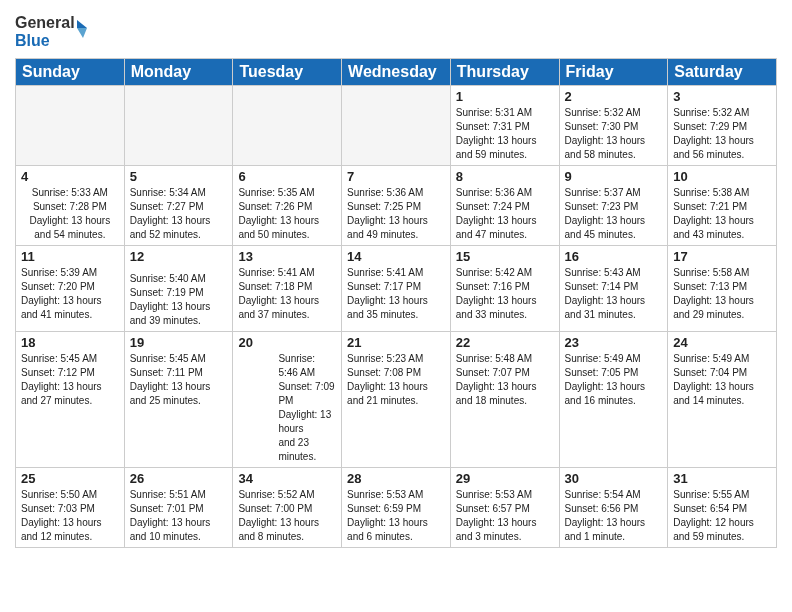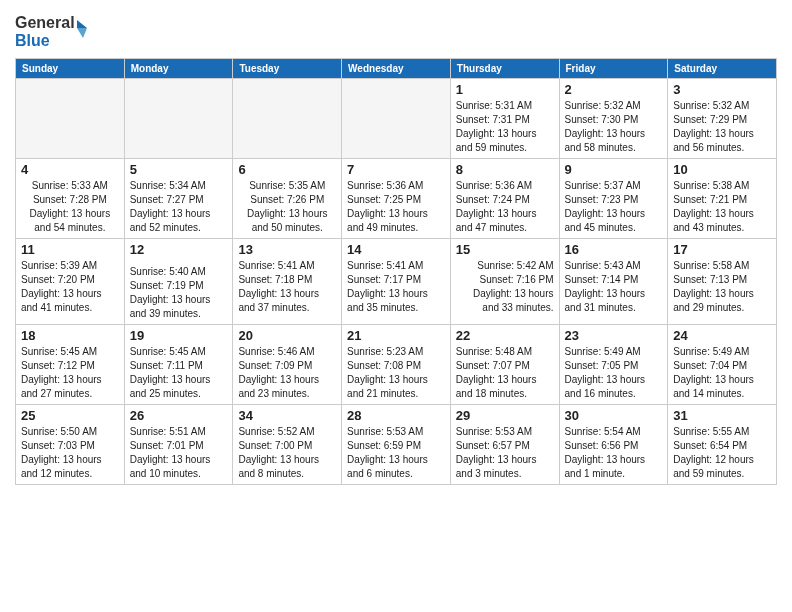--- a/index.html
+++ b/index.html
@@ -39,21 +39,21 @@
       font-size: 15px;
       color: #333;
     }
     .calendar {
       width: 100%;
       border-collapse: collapse;
     }
     .calendar th {
       background-color: #1a6bb5;
       color: #fff;
-      font-size: 10px;
+      font-size: 16px;
       font-weight: bold;
       padding: 4px 6px;
       text-align: left;
       border: 1px solid #ccc;
     }
     .calendar td {
       border: 1px solid #ccc;
       vertical-align: top;
       padding: 3px 5px;
       width: calc(100% / 7);
@@ -147,21 +147,21 @@
           </td>
           <td>
             <span class="day-num">5</span>
             <div class="day-info" style="white-space: pre-line;">Sunrise: 5:34 AM
 Sunset: 7:27 PM
 Daylight: 13 hours
 and 52 minutes.</div>
           </td>
           <td>
             <span class="day-num">6</span>
-            <div class="day-info" style="white-space: pre-line; text-align: center;">Sunrise: 5:35 AM
+            <div class="day-info" style="white-space: pre-line;">Sunrise: 5:35 AM
 Sunset: 7:26 PM
 Daylight: 13 hours
 and 50 minutes.</div>
           </td>
           <td>
             <span class="day-num">7</span>
             <div class="day-info" style="white-space: pre-line;">Sunrise: 5:36 AM
 Sunset: 7:25 PM
 Daylight: 13 hours
 and 49 minutes.</div>
@@ -212,21 +212,21 @@
           </td>
           <td>
             <span class="day-num">14</span>
             <div class="day-info" style="white-space: pre-line;">Sunrise: 5:41 AM
 Sunset: 7:17 PM
 Daylight: 13 hours
 and 35 minutes.</div>
           </td>
           <td>
             <span class="day-num">15</span>
-            <div class="day-info" style="white-space: pre-line; text-align: right;">Sunrise: 5:42 AM
+            <div class="day-info" style="white-space: pre-line;">Sunrise: 5:42 AM
 Sunset: 7:16 PM
 Daylight: 13 hours
 and 33 minutes.</div>
           </td>
           <td>
             <span class="day-num">16</span>
             <div class="day-info" style="white-space: pre-line;">Sunrise: 5:43 AM
 Sunset: 7:14 PM
 Daylight: 13 hours
 and 31 minutes.</div>
@@ -249,21 +249,21 @@
           </td>
           <td>
             <span class="day-num">19</span>
             <div class="day-info" style="white-space: pre-line;">Sunrise: 5:45 AM
 Sunset: 7:11 PM
 Daylight: 13 hours
 and 25 minutes.</div>
           </td>
           <td>
             <span class="day-num">20</span>
-            <div class="day-info" style="white-space: pre-line;">Sunrise: 5:46 AM
+            <div class="day-info" style="white-space: pre-line; margin-left: 40px;">Sunrise: 5:46 AM
 Sunset: 7:09 PM
 Daylight: 13 hours
 and 23 minutes.</div>
           </td>
           <td>
             <span class="day-num">21</span>
             <div class="day-info" style="white-space: pre-line;">Sunrise: 5:23 AM
 Sunset: 7:08 PM
 Daylight: 13 hours
 and 21 minutes.</div>

